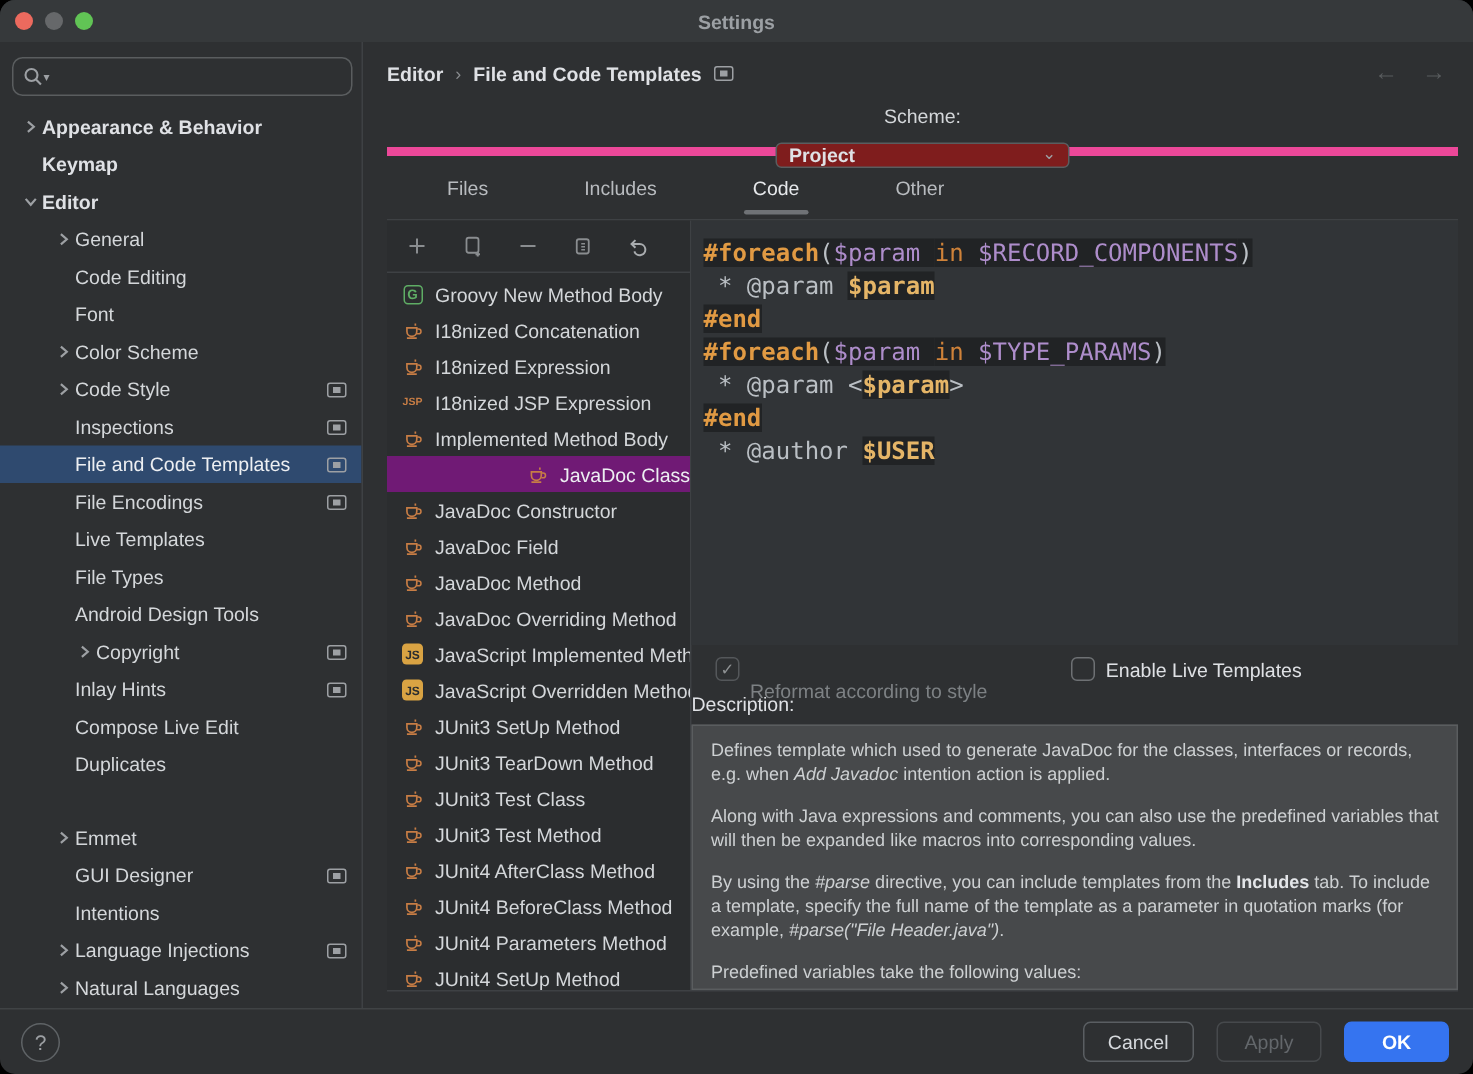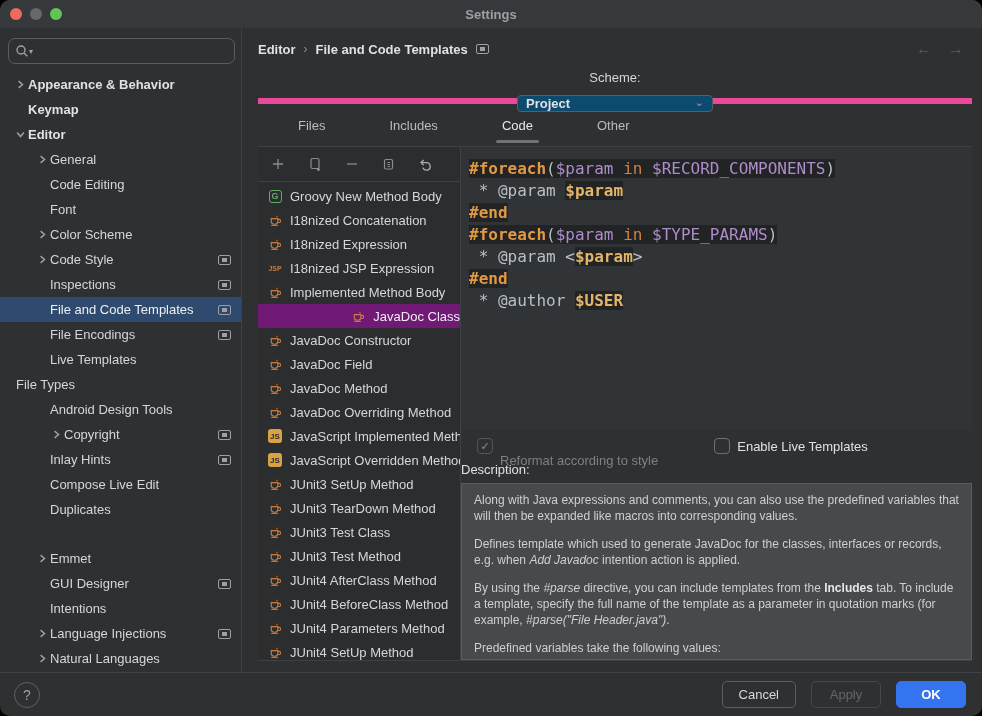--- a/index.html
+++ b/index.html
@@ -34,21 +34,21 @@
              display:flex; align-items:center; justify-content:center; flex:0 0 auto; }
   .monitor i { display:block; width:5px; height:4px; background:#9DA0A4; }
 
   
   .content { flex:1; display:flex; flex-direction:column; padding-left:16px; min-width:0; }
   .crumb-row { height:42px; display:flex; align-items:center; gap:8px; }
   .crumb { font-weight:bold; color:#DFE1E5; }
   .crumb-sep { color:#8A8D90; font-size:12px; }
   .nav-arrows { margin-left:auto; margin-right:18px; display:flex; gap:16px; color:#595C5E; font-size:16px; }
   .scheme-row { height:34px; display:flex; align-items:center; gap:10px; border-bottom:6px solid #ec4899; margin-right:10px;flex-direction:column; }
-  .select { width:196px; height:26px; background:#0c4a6e; border:1px solid #5A5D5F; border-radius:4px;
+  .select { width:196px; height:26px; background:#7f1d1d; border:1px solid #5A5D5F; border-radius:4px;
             display:flex; align-items:flex-start; padding:0 8px; }
   .select .val { flex:1; font-weight:bold; color:#DFE1E5; }
   .select .chevd { color:#9DA0A4; font-size:11px; }
 
   .tabs { height:42px; display:flex; align-items:center; gap:26px; padding-left:8px; }
   .tab { position:relative; height:100%; display:flex; align-items:center; padding:0 6px; color:#B8BBBF; cursor:default;margin-left:26px; }
   .tab.selected { color:#E6E8EB; }
   .tab .underline { position:absolute; left:0; right:0; bottom:3px; height:3px; border-radius:2px; background:#6F7276; }
 
   
@@ -210,21 +210,21 @@
             <span class="chev"></span>
             <span class="lbl">File Encodings</span>
             <span class="monitor">
               <i></i>
             </span>
           </div>
           <div class="tree-row" style="padding-left: 34px;">
             <span class="chev"></span>
             <span class="lbl">Live Templates</span>
           </div>
-          <div class="tree-row" style="">
+          <div class="tree-row" style="padding-left: 34px;">
             <span class="chev"></span>
             <span class="lbl">File Types</span>
           </div>
           <div class="tree-row" style="padding-left: 34px;">
             <span class="chev"></span>
             <span class="lbl">Android Design Tools</span>
           </div>
           <div class="tree-row" style="padding-left: 48px;">
             <span class="chev">
               <svg width="9" height="9" viewBox="0 0 8 8">
@@ -589,22 +589,22 @@
               <span class="cl">Reformat according to style</span>
             </div>
             <div class="chk empty chk2">
               <span class="box"></span>
               <span class="cl">Enable Live Templates</span>
             </div>
           </div>
 
           <div class="desc-label">Description:</div>
           <div class="desc-box" id="desc-box">
+              <div class="desc-p"><span>Defines template which used to generate JavaDoc for the classes, interfaces or records, e.g. when </span><span class="it">Add Javadoc</span><span> intention action is applied.</span></div>
               <div class="desc-p"><span>Along with Java expressions and comments, you can also use the predefined variables that will then be expanded like macros into corresponding values.</span></div>
-              <div class="desc-p"><span>Defines template which used to generate JavaDoc for the classes, interfaces or records, e.g. when </span><span class="it">Add Javadoc</span><span> intention action is applied.</span></div>
               <div class="desc-p"><span>By using the </span><span class="it">#parse</span><span> directive, you can include templates from the </span><span class="bd">Includes</span><span> tab. To include a template, specify the full name of the template as a parameter in quotation marks (for example, </span><span class="it">#parse("File Header.java")</span><span>.</span></div>
               <div class="desc-p"><span>Predefined variables take the following values:</span></div>
             </div>
         </div>
       </div>
     </main>
   </div>
 
   <div class="footer">
     <div class="help-btn">?</div>

